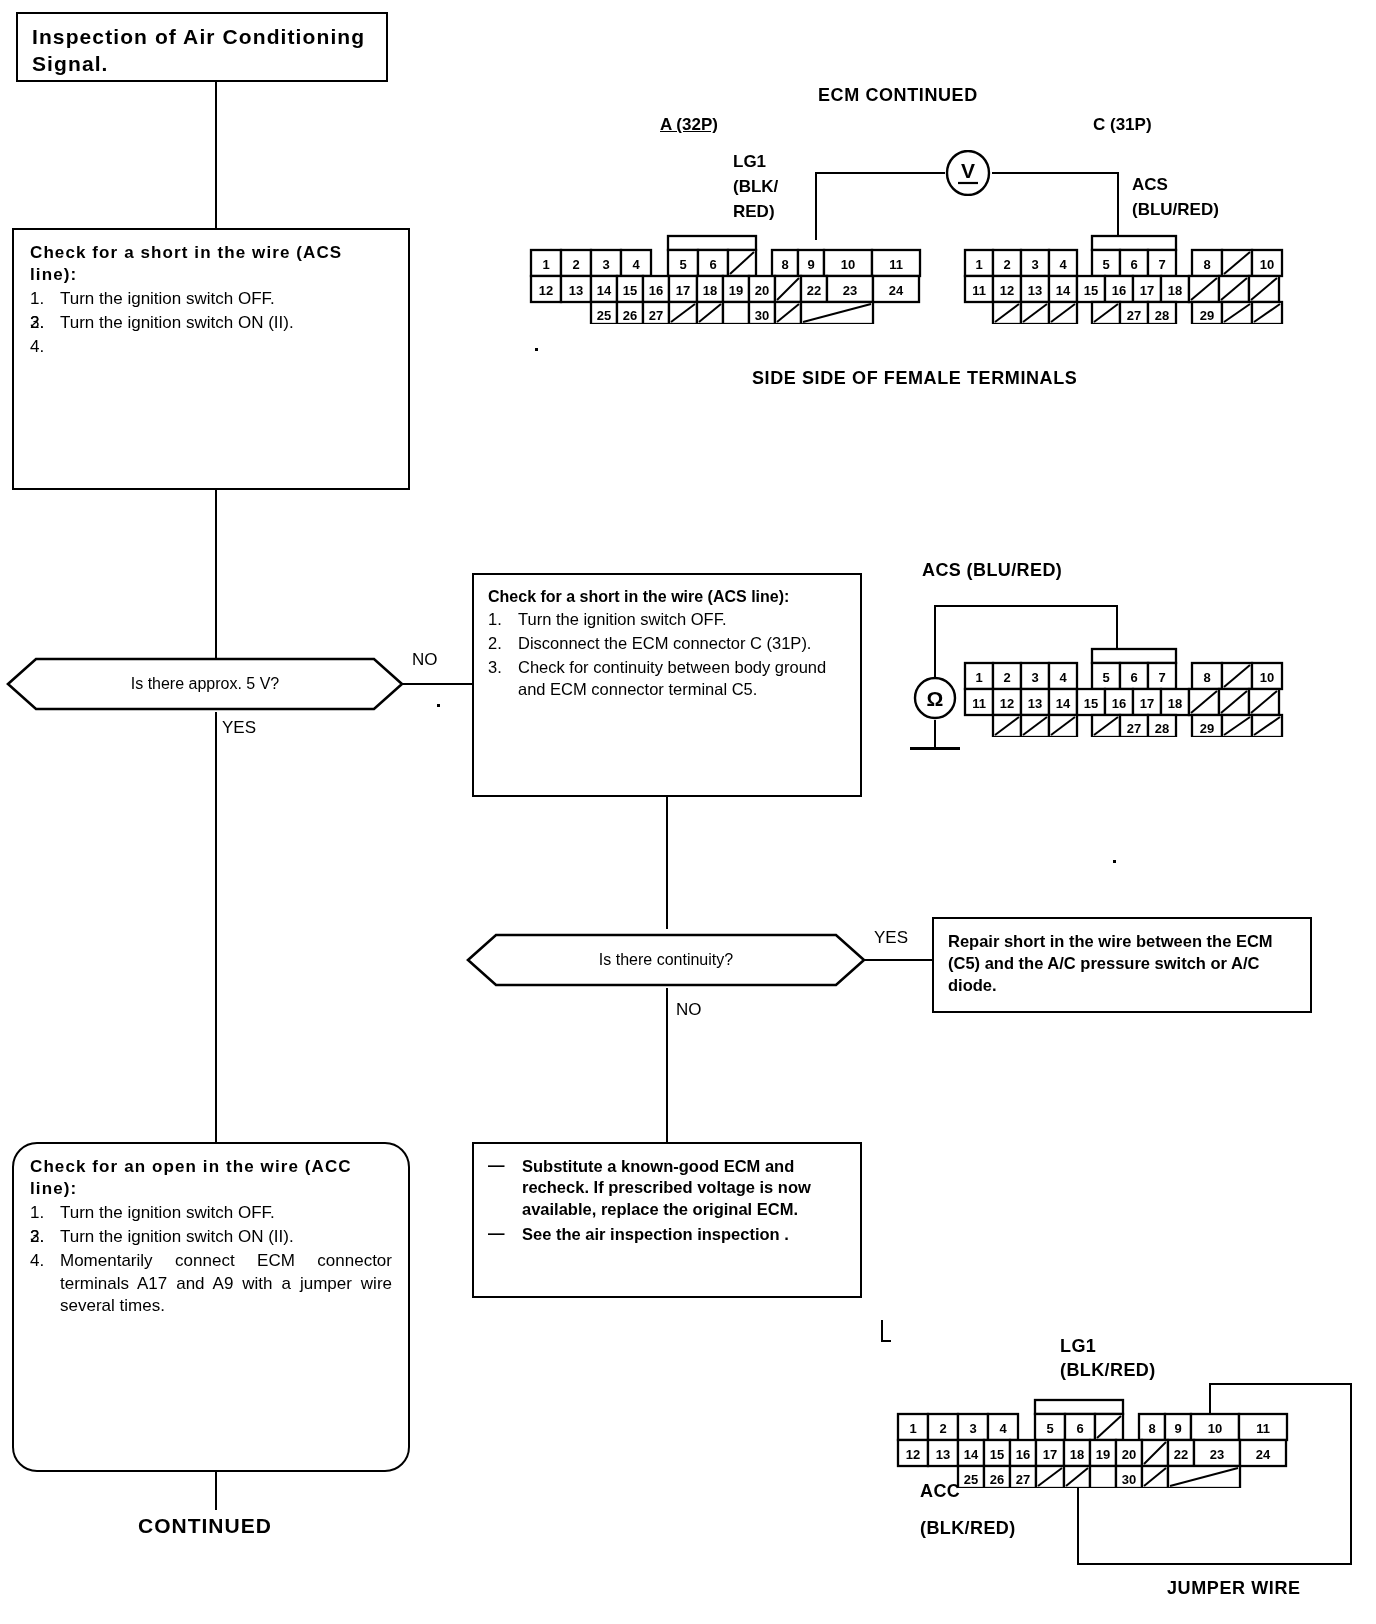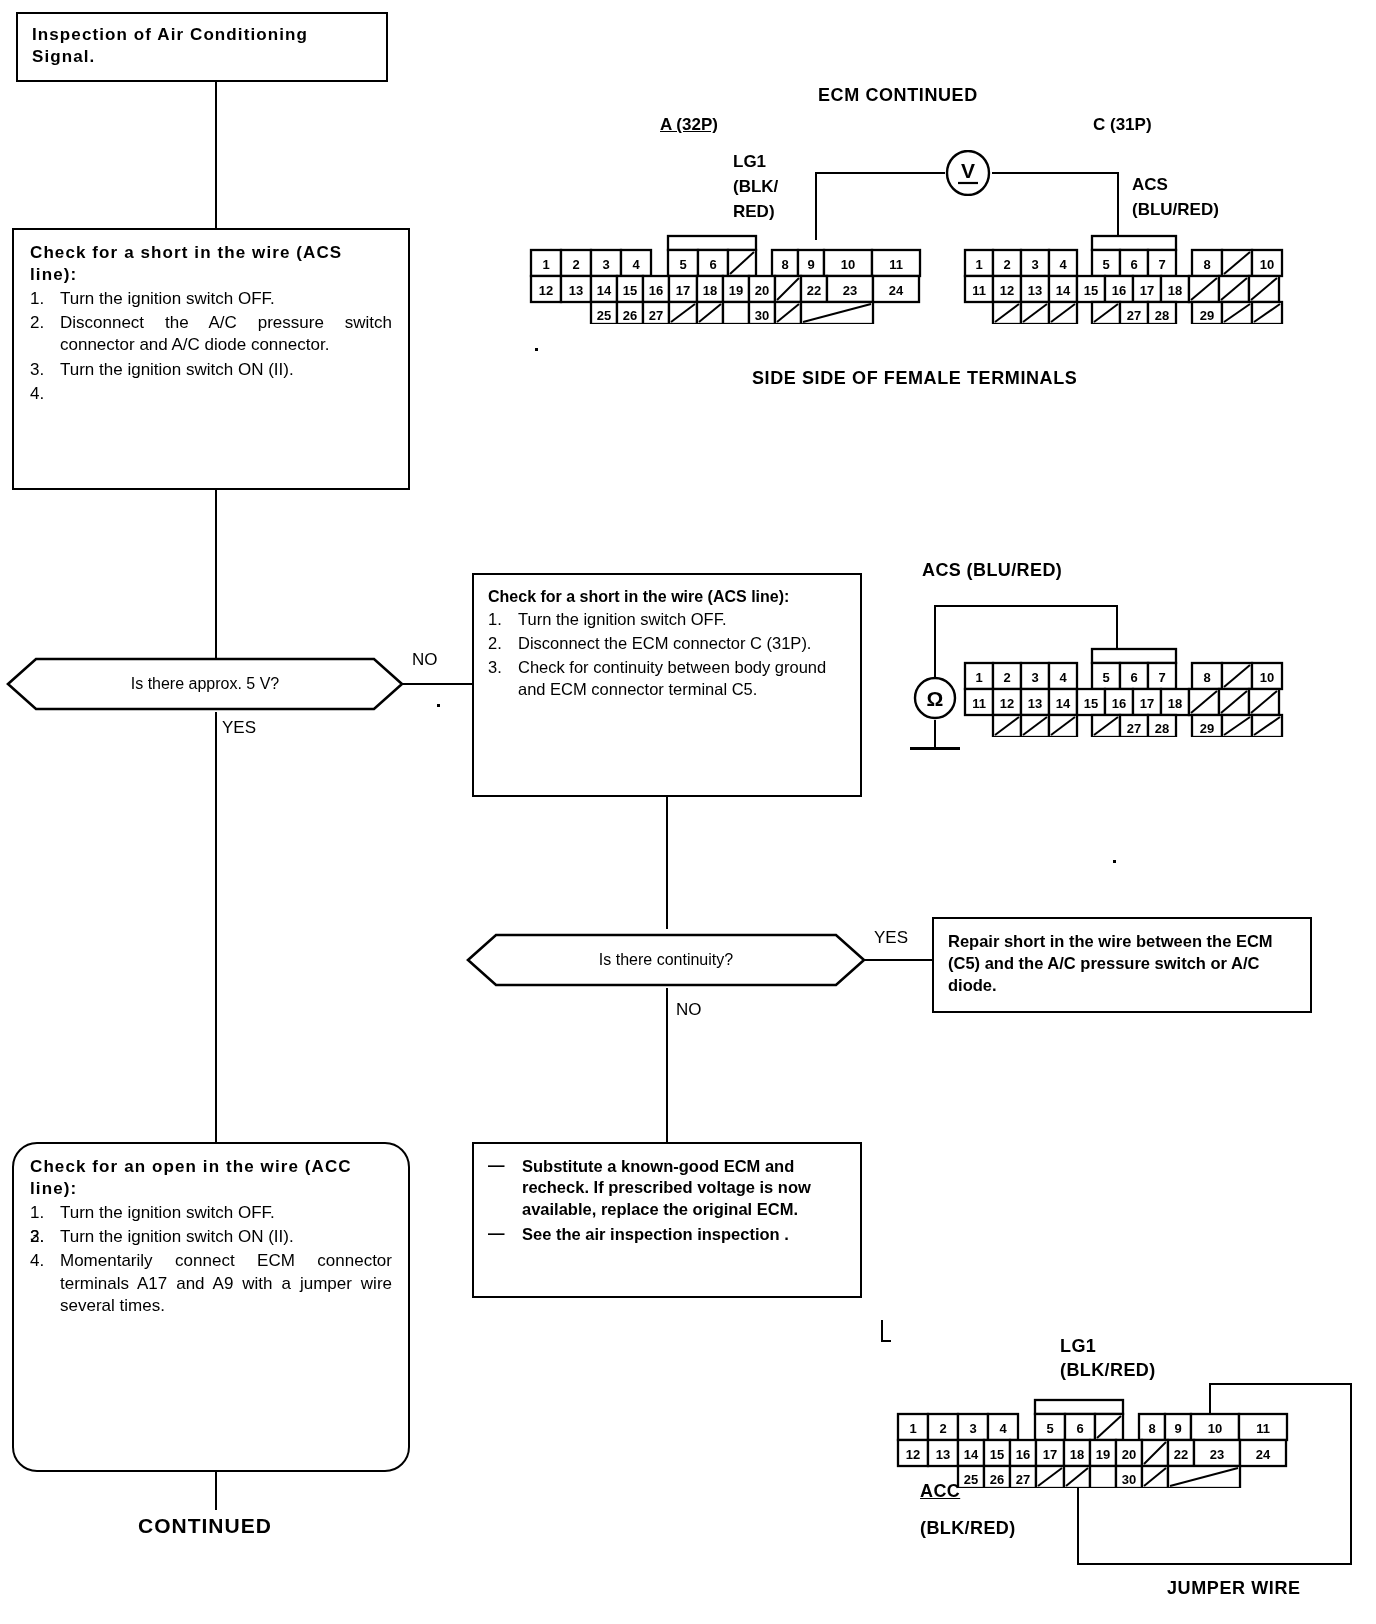--- a/index.html
+++ b/index.html
@@ -82,31 +82,31 @@
   .meter{position:absolute;}
   .title-c{position:absolute;font-weight:bold;font-size:18px;letter-spacing:.6px;}
   .dot{position:absolute;width:3px;height:3px;background:#000;}
 </style>
 </head>
 <body>
 
 <div id="page">
 
   <div class="box" style="left:16px;top:12px;width:372px;height:70px;">
-    <div class="box-inner bhead bhead-sp" style="font-size:17px;">Inspection of Air Conditioning Signal.</div>
+    <div class="box-inner bhead bhead-sp" style="font-size:21px;">Inspection of Air Conditioning Signal.</div>
   </div>
 
   <div class="line vline" style="left:215px;top:82px;height:146px;"></div>
 
   <div class="box" style="left:12px;top:228px;width:398px;height:262px;">
     <div class="box-inner" style="padding:12px 16px;">
       <div class="bhead bhead-sp">Check for a short in the wire (ACS line):</div>
       <ol class="steps">
         <li><span class="num">1.</span><span>Turn the ignition switch OFF.</span></li>
-        <li class="just"><span class="num">2.</span><span>Disconnect the A/C pressure switch connector and A/C diode connector.</span></li>
+        <li class="just"><span class="num">2.</span></li>
         <li><span class="num">3.</span><span>Turn the ignition switch ON (II).</span></li>
         <li class="just"><span class="num">4.</span></li>
       </ol>
     </div>
   </div>
 
   <div class="line vline" style="left:215px;top:490px;height:168px;"></div>
 
   <div class="hexwrap" style="left:6px;top:656px;width:398px;height:56px;">
     <svg width="398" height="56" viewBox="0 0 398 56">
@@ -449,21 +449,21 @@
           <text x="245" y="88">29</text>
       </g>
     </svg>
   </div>
 
   <div class="dot" style="left:1113px;top:860px;"></div>
 
   <div class="lbl-bb" style="left:1060px;top:1336px;">LG1</div>
   <div class="lbl-bb" style="left:1060px;top:1360px;">(BLK/RED)</div>
 
-  <div class="lbl-bb" style="left:920px;top:1481px;text-decoration:underline;">ACC</div>
+  <div class="lbl-bb" style="left:920px;top:1481px;">ACC</div>
   <div class="lbl-bb" style="left:920px;top:1518px;">(BLK/RED)</div>
 
   <div class="wire vline" style="left:1077px;top:1455px;height:110px;"></div>
   <div class="wire hline" style="left:1077px;top:1563px;width:275px;"></div>
   <div class="wire vline" style="left:1350px;top:1383px;height:182px;"></div>
   <div class="wire hline" style="left:1209px;top:1383px;width:143px;"></div>
   <div class="wire vline" style="left:1209px;top:1383px;height:62px;"></div>
 
   <div class="title-c" style="left:1167px;top:1578px;text-align:center;">JUMPER WIRE</div>
 

